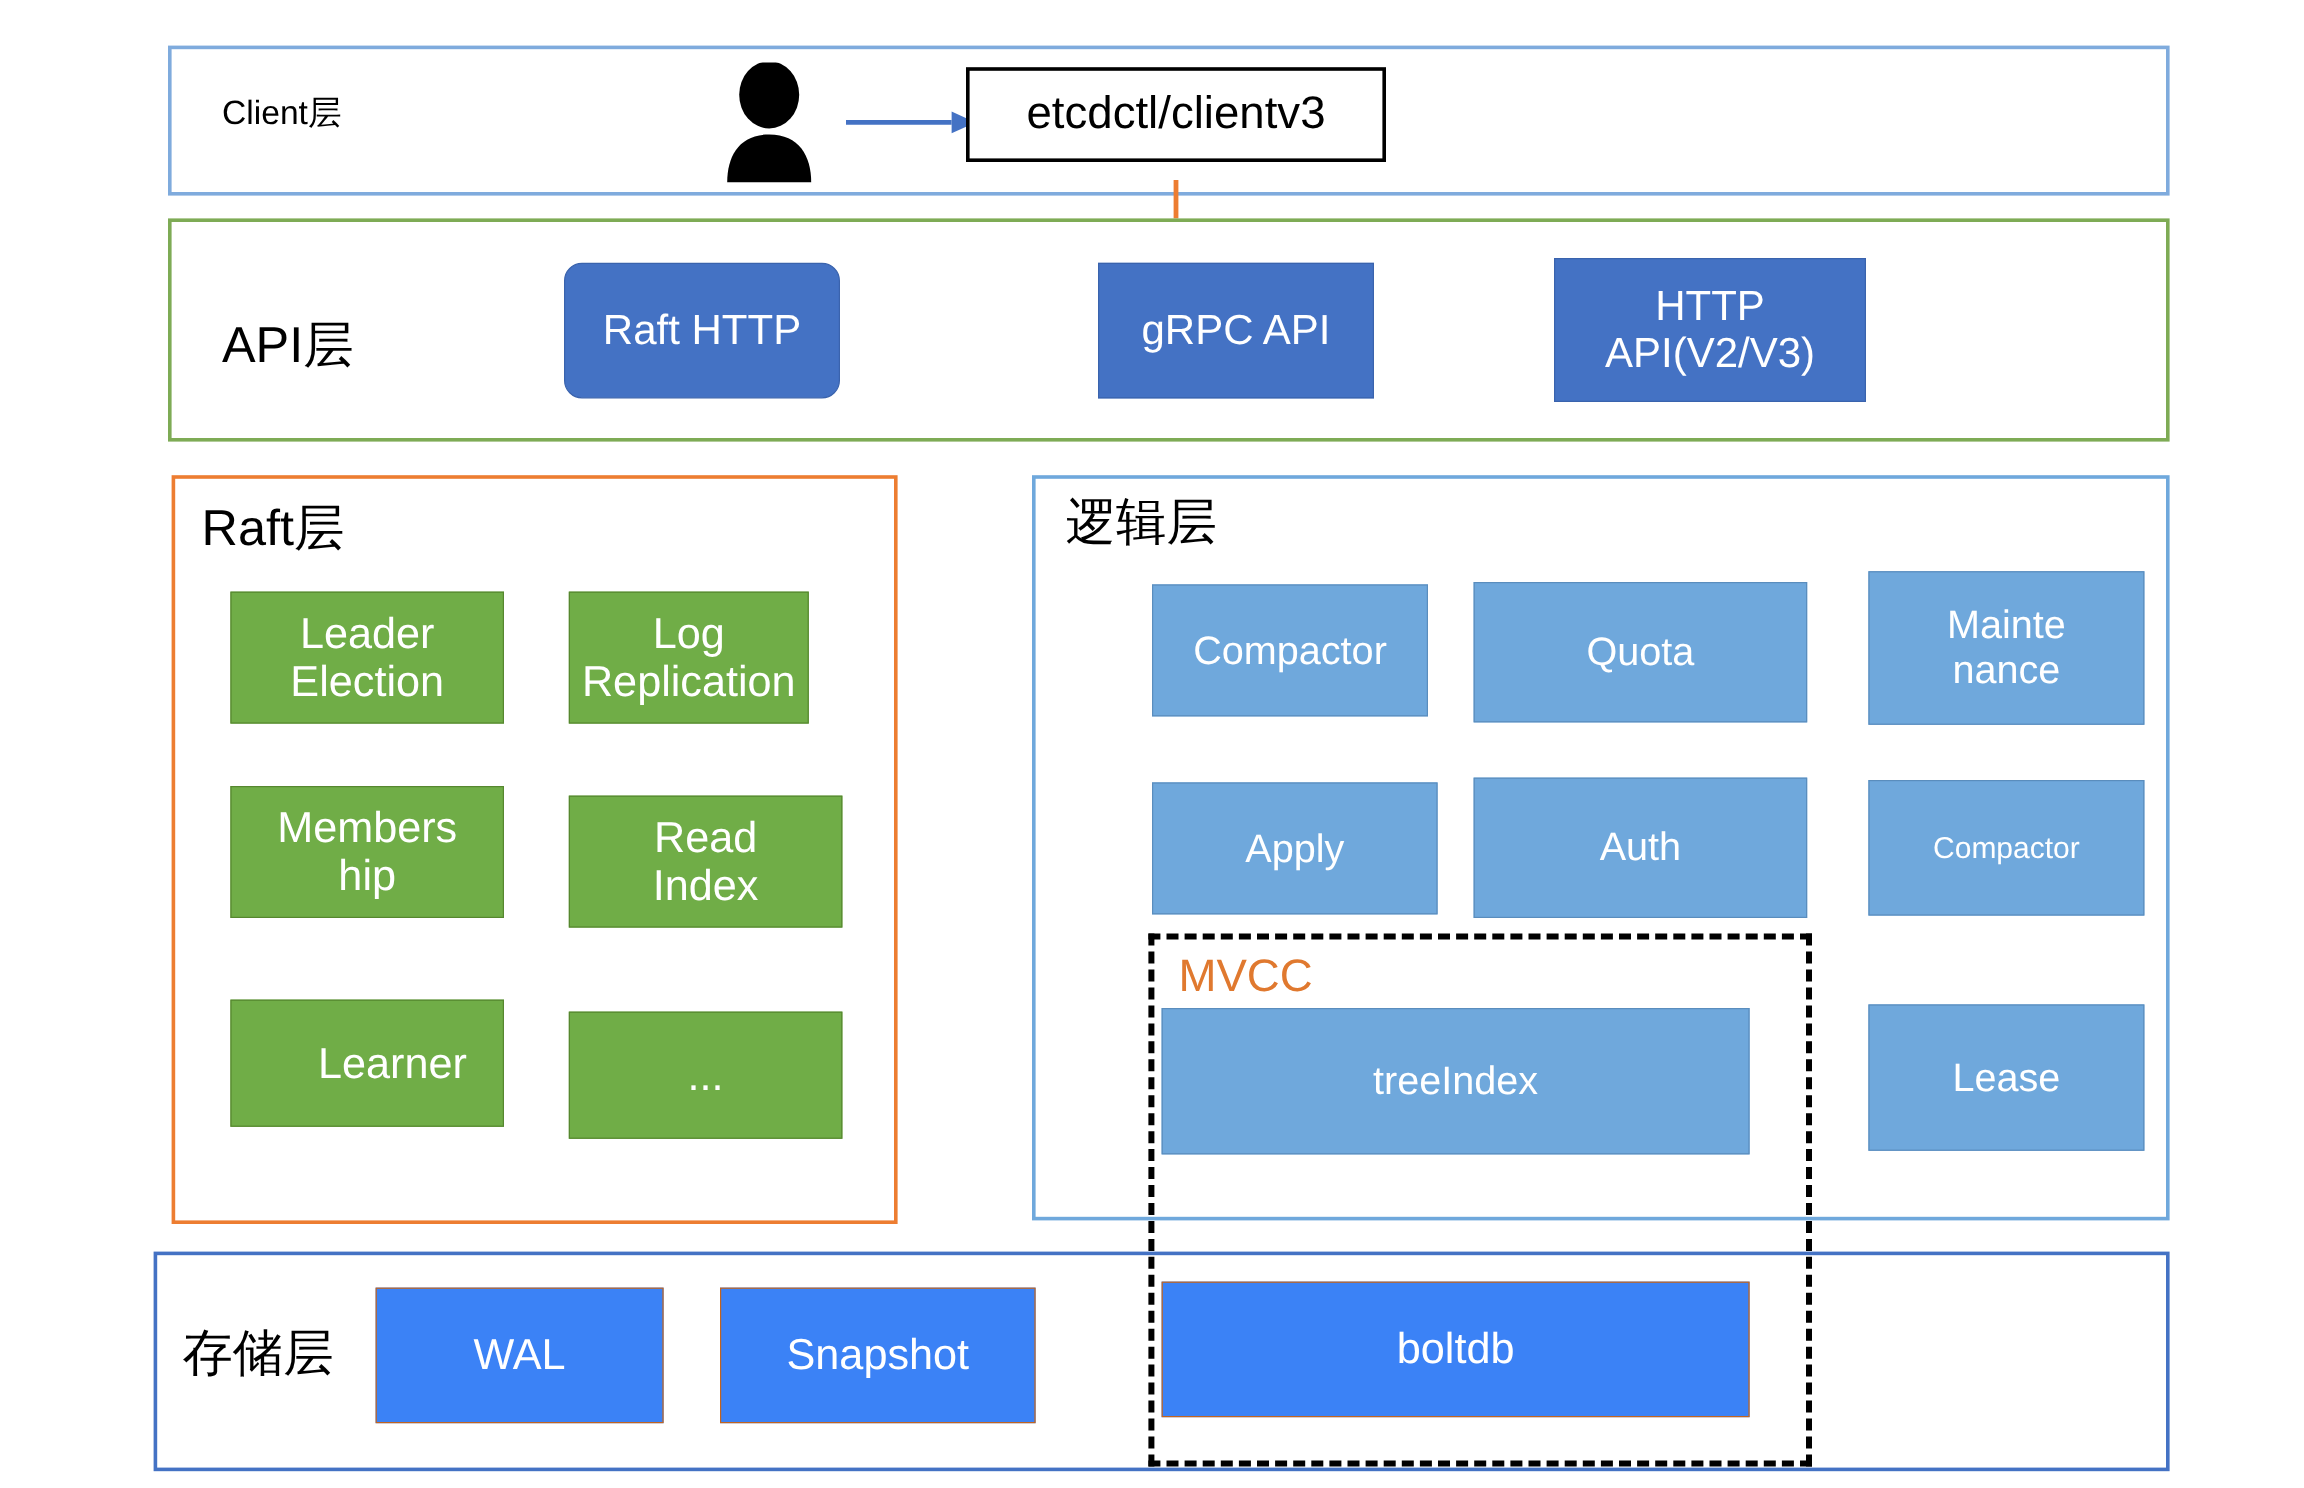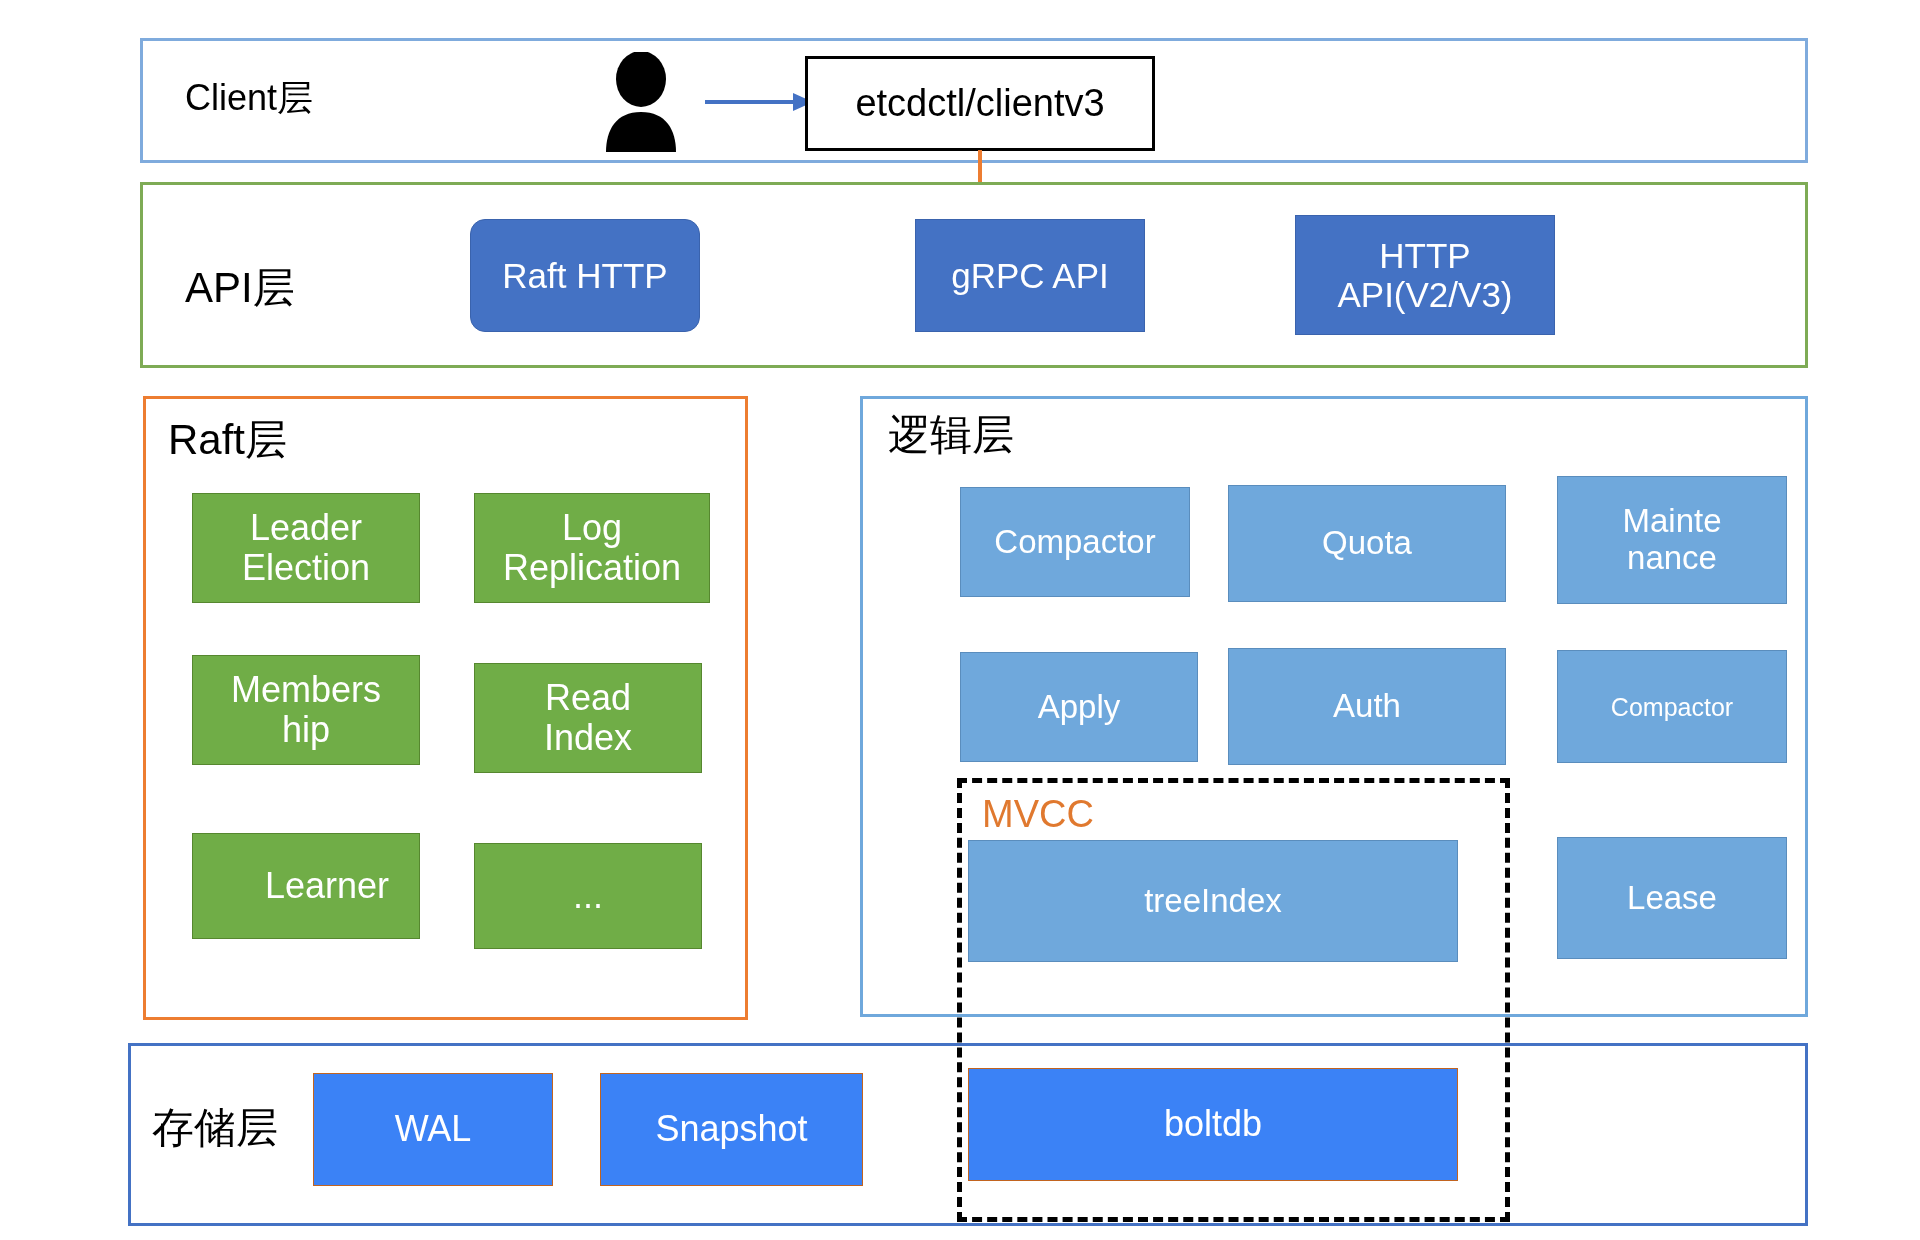--- a/index.html
+++ b/index.html
@@ -99,33 +99,33 @@
     line-height: 1;
   }
 </style>
 </head>
 <body>
 
 <div id="canvas">
 
   <div class="layer-frame frame-client" style="left:140px; top:38px; width:1668px; height:125px;"></div>
 
-  <div class="layer-title" style="left:185px; top:80px; font-size:36px;">Client层</div>
+  <div class="layer-title" style="left:185px; top:80px; font-size:28px;">Client层</div>
 
   <svg class="person-icon" style="left:598px; top:52px;" width="86" height="100" viewBox="0 0 86 100">
     <ellipse cx="43" cy="27" rx="25" ry="28" fill="#000000"></ellipse>
     <path d="M43 60 C 18 60 8 78 8 100 L 78 100 C 78 78 68 60 43 60 Z" fill="#000000"></path>
   </svg>
 
   <svg class="arrow-svg" style="left:705px; top:90px;" width="110" height="24" viewBox="0 0 110 24">
     <line x1="0" y1="12" x2="88" y2="12" stroke="#4472C4" stroke-width="4"></line>
     <polygon points="88,3 108,12 88,21" fill="#4472C4"></polygon>
   </svg>
 
-  <div class="node plain" style="left:805px; top:56px; width:350px; height:95px; font-size:38px;">etcdctl/clientv3</div>
+  <div class="node plain" style="left:805px; top:56px; width:350px; height:79px; font-size:38px;">etcdctl/clientv3</div>
 
   <svg class="arrow-svg" style="left:962px; top:150px;" width="36" height="80" viewBox="0 0 36 80">
     <line x1="18" y1="0" x2="18" y2="62" stroke="#ED7D31" stroke-width="4"></line>
     <polygon points="9,60 27,60 18,80" fill="#ED7D31"></polygon>
   </svg>
 
   <div class="layer-frame frame-api" style="left:140px; top:182px; width:1668px; height:186px;"></div>
 
   <div class="layer-title" style="left:185px; top:267px; font-size:42px;">API层</div>
 
@@ -136,21 +136,21 @@
   <div class="node darkblue" style="left:1295px; top:215px; width:260px; height:120px; font-size:35px;">HTTP
 API(V2/V3)</div>
 
   <div class="layer-frame frame-raft" style="left:143px; top:396px; width:605px; height:624px;"></div>
 
   <div class="layer-title" style="left:168px; top:419px; font-size:42px;">Raft层</div>
 
   <div class="node green" style="left:192px; top:493px; width:228px; height:110px; font-size:36px;">Leader
 Election</div>
 
-  <div class="node green" style="left:474px; top:493px; width:236px; height:110px; font-size:36px;">Log
+  <div class="node green" style="left:474px; top:493px; width:200px; height:110px; font-size:36px;">Log
 Replication</div>
 
   <div class="node green" style="left:192px; top:655px; width:228px; height:110px; font-size:36px;">Members
 hip</div>
 
   <div class="node green" style="left:474px; top:663px; width:228px; height:110px; font-size:36px;">Read
 Index</div>
 
   <div class="node green" style="left:192px; top:833px; width:228px; height:106px; font-size:36px;padding-left:46px;">Learner</div>
 

